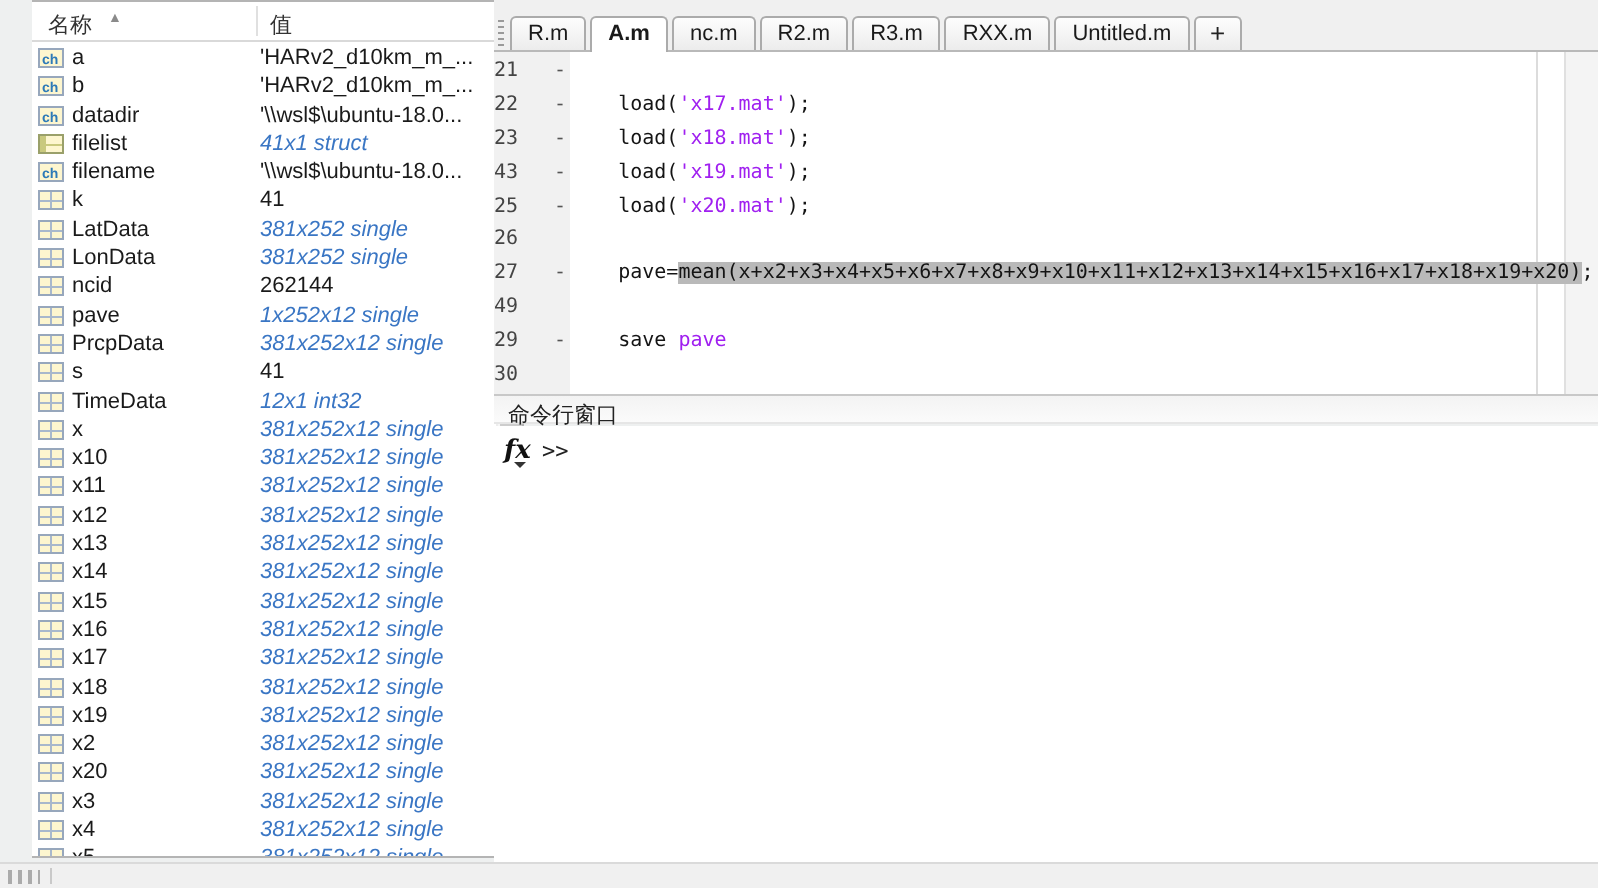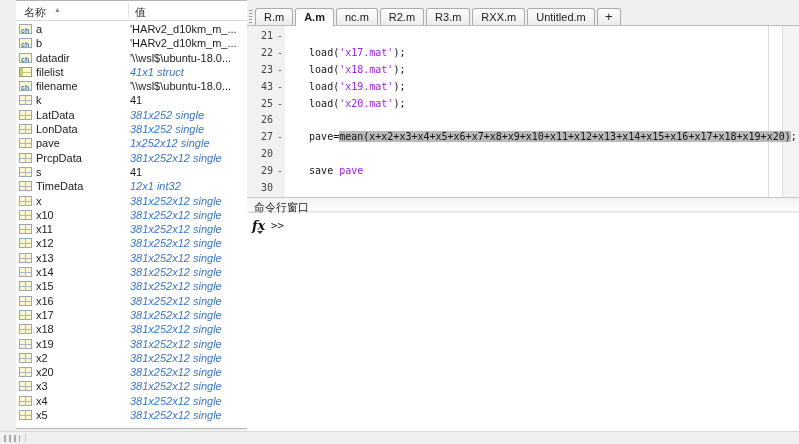--- a/index.html
+++ b/index.html
@@ -63,21 +63,21 @@
 
   .code-area { position:absolute; left:247px; right:0; top:26px; height:171px;
     background:#fff; overflow:hidden; }
   .gutter-bg { position:absolute; left:0; top:0; bottom:0; width:38px; background:#f1f1f1; }
   .ruler { position:absolute; left:521px; top:0; bottom:0; width:1px; background:#dcdcdc; }
   .right-strip { position:absolute; left:535px; right:0; top:0; bottom:0;
     background:#f4f4f4; border-left:1px solid #e0e0e0; }
   .code-lines { position:absolute; left:0; top:2px; right:17px; }
   .code-line { position:relative; height:16.9px; line-height:16.9px;
     font-family:"DejaVu Sans Mono", monospace; font-size:10px; }
-  .ln { position:absolute; left:0; width:26px; text-align:right; color:#444; }
+  .ln { position:absolute; left:0; width:26px; text-align:left; color:#444; }
   .dash { position:absolute; left:28px; width:10px; text-align:center; color:#555; }
   .code-text { position:absolute; left:38px; white-space:pre; color:#141414; }
   .seg.str { color:#a020f0; }
   .seg.sel { background:#b9b9b9; }
 
   
   .cmd-header { position:absolute; left:247px; right:0; top:197px; height:15px;
     background:linear-gradient(#f3f3f3,#fbfbfb); border-top:1px solid #c8c8c8;
     border-bottom:1px solid #e6e6e6; font-size:11px; color:#222; }
   .cmd-title { position:absolute; left:7px; top:2px; }
@@ -150,20 +150,25 @@
         <span class="ws-name">LatData</span>
         <span class="ws-value dim">381x252 single</span>
       </div>
 
       <div class="ws-row">
         <span class="ws-icon num"></span>
         <span class="ws-name">LonData</span>
         <span class="ws-value dim">381x252 single</span>
       </div>
 
+      <div class="ws-row">
+        <span class="ws-icon num"></span>
+        <span class="ws-name">ncid</span>
+        <span class="ws-value plain">262144</span>
+      </div>
 
       <div class="ws-row">
         <span class="ws-icon num"></span>
         <span class="ws-name">pave</span>
         <span class="ws-value dim">1x252x12 single</span>
       </div>
 
       <div class="ws-row">
         <span class="ws-icon num"></span>
         <span class="ws-name">PrcpData</span>
@@ -371,21 +376,21 @@
         <span class="code-text"></span>
       </div>
 
       <div class="code-line">
         <span class="ln">27</span>
         <span class="dash">-</span>
         <span class="code-text"><span class="seg">    pave=</span><span class="seg sel">mean(x+x2+x3+x4+x5+x6+x7+x8+x9+x10+x11+x12+x13+x14+x15+x16+x17+x18+x19+x20)</span><span class="seg">;</span></span>
       </div>
 
       <div class="code-line">
-        <span class="ln">20</span>
+        <span class="ln">49</span>
         <span class="dash"></span>
         <span class="code-text"></span>
       </div>
 
       <div class="code-line">
         <span class="ln">29</span>
         <span class="dash">-</span>
         <span class="code-text"><span class="seg">    save </span><span class="seg str">pave</span></span>
       </div>
 

